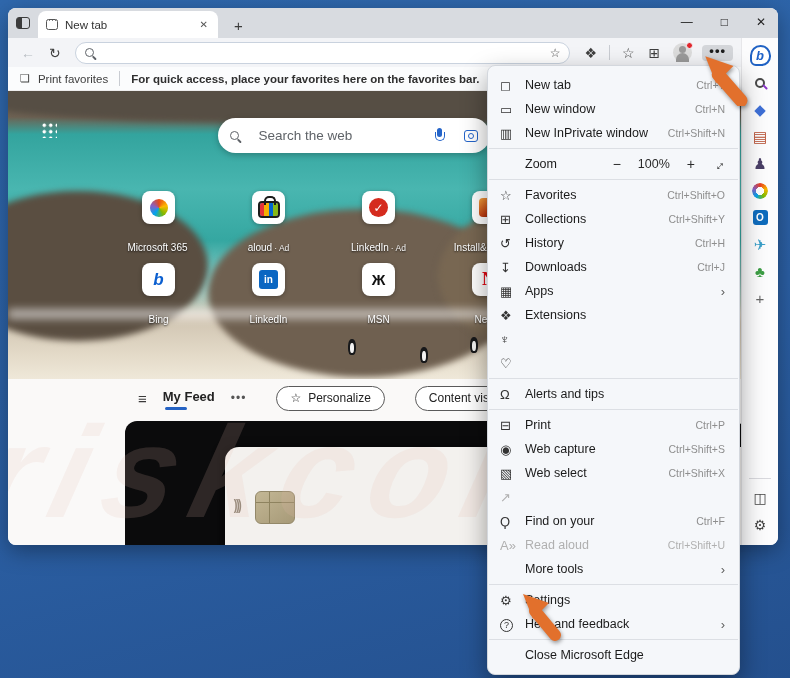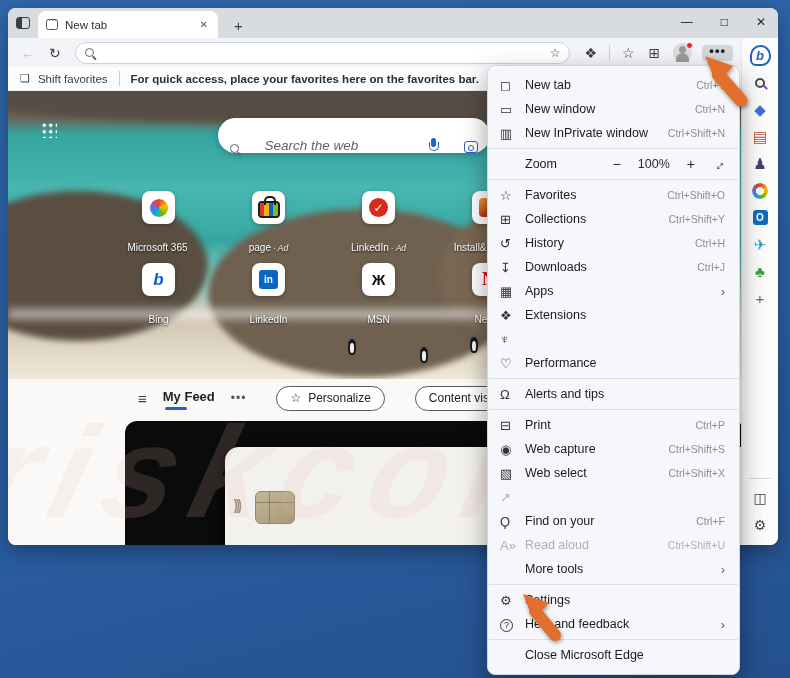--- a/index.html
+++ b/index.html
@@ -68,33 +68,33 @@
   .r1{left:-60px;top:100px;width:260px;height:150px;background:#5a4e41;}
   .r2{left:200px;top:118px;width:310px;height:168px;background:#6f6050;}
   .r3{left:430px;top:100px;width:300px;height:170px;background:#786752;}
   .r4{left:-20px;right:-20px;top:-14px;height:46px;background:#564e44;border-radius:0 0 40% 40%;}
   .foam{position:absolute;left:0;right:0;top:218px;height:10px;background:rgba(255,255,255,.55);filter:blur(4px);}
   .penguin{position:absolute;width:8px;height:16px;background:#17181a;border-radius:45% 45% 40% 40%;}
   .penguin::after{content:"";position:absolute;left:2px;top:4px;width:4px;height:10px;background:#f2f2f2;border-radius:45%;}
   .waffle{position:absolute;left:32px;top:30px;width:17px;height:17px;
     background-image:radial-gradient(#fff 1.6px,transparent 2.1px);background-size:6.5px 6.5px;background-position:1px 1px;}
   .searchrow{position:absolute;left:0;right:0;top:27px;display:flex;justify-content:center;transform:translateX(-21px);}
-  .searchpill{width:272px;height:35px;background:#fff;border-radius:18px;display:flex;align-items:flex-end;padding:0 12px;gap:26px;box-shadow:0 2px 6px rgba(0,0,0,.25);font-style:italic;}
+  .searchpill{width:272px;height:35px;background:#fff;border-radius:18px;display:flex;align-items:center;padding:0 12px;gap:20px;box-shadow:0 2px 6px rgba(0,0,0,.25);}
   .searchpill .ph{flex:1;font-size:13.5px;color:#5f6368;}
   .micw{width:9px;height:15px;position:relative;}
   .micw::before{content:"";position:absolute;left:2.5px;top:0;width:5px;height:9px;background:#2464c9;border-radius:3px;}
   .micw::after{content:"";position:absolute;left:0;top:4px;width:8px;height:8px;border:1.4px solid #2464c9;border-top:none;border-radius:0 0 7px 7px;}
   .camw{width:14px;height:12px;border:1.5px solid #2464c9;border-radius:3px;position:relative;}
   .camw::after{content:"";position:absolute;left:3.5px;top:2.5px;width:4px;height:4px;border:1.4px solid #2464c9;border-radius:50%;}
   .tiles{position:absolute;left:0;right:0;display:flex;justify-content:center;gap:50px;transform:translateX(-51px);}
   .row1{top:100px;} .row2{top:172px;}
   .tile{width:60px;display:flex;flex-direction:column;align-items:center;}
   .tile-card{width:33px;height:33px;background:#fff;border-radius:8px;box-shadow:0 1px 4px rgba(0,0,0,.3);display:flex;align-items:center;justify-content:center;}
   .tile-label{margin-top:18px;font-size:10px;color:#fff;text-shadow:0 1px 2px rgba(0,0,0,.8);white-space:nowrap;}
-  .tile-label .ad{font-size:8.5px;opacity:.95;margin-left:2px;font-style:italic;}
+  .tile-label .ad{font-size:8.5px;opacity:.95;margin-left:2px;}
   .tg-m365{width:18px;height:18px;border-radius:50%;background:conic-gradient(#e64a19,#ffb900,#7fba00,#00a4ef,#8661c5,#e64a19);}
   .tg-ebay{width:18px;height:13px;margin-top:4px;border-radius:2px;position:relative;background:linear-gradient(90deg,#e53238 0 25%,#f5af02 25% 50%,#0064d2 50% 75%,#86b817 75%);outline:2px solid #1b1b1b;}
   .tg-ebay::before{content:"";position:absolute;left:4px;top:-7px;width:8px;height:7px;border:2px solid #1b1b1b;border-bottom:none;border-radius:5px 5px 0 0;}
   .tg-tt{width:19px;height:19px;border-radius:50%;background:#d52b1e;color:#fff;font-size:12px;font-weight:bold;display:flex;align-items:center;justify-content:center;}
   .tg-ip{width:19px;height:19px;border-radius:4px;background:linear-gradient(140deg,#f7a43c,#c23d12 60%,#5d1c06);}
   .tg-bing{color:#0b5fd0;font-weight:bold;font-style:italic;font-size:17px;}
   .tg-li{width:19px;height:19px;border-radius:3px;background:#0a66c2;color:#fff;font-size:10px;font-weight:bold;display:flex;align-items:center;justify-content:center;}
   .tg-msn{color:#111;font-weight:bold;font-size:15px;}
   .tg-nflx{color:#e50914;font-family:"Liberation Serif",serif;font-weight:bold;font-size:18px;}
 
@@ -173,21 +173,21 @@
         <span class="tbtn">☆</span>
         <span class="tbtn">⊞</span>
         <span class="avatar">
             <span class="dot"></span>
           </span>
         <span class="more-btn">•••</span>
       </div>
 
       <div class="favbar">
         <span class="fav-ic">❏</span>
-        <span>Shift favorites</span>
+        <span>Print favorites</span>
         <span class="tsep"></span>
         <span class="msg">For quick access, place your favorites here on the favorites bar.</span>
         <a href="#">Manage favorites now</a>
       </div>
 
       <div class="hero">
         <div class="rock r4"></div>
         <div class="rock r1"></div>
         <div class="rock r2"></div>
         <div class="rock r3"></div>
@@ -210,21 +210,21 @@
           <div class="tile">
             <div class="tile-card">
                 <span class="tg-m365"></span>
               </div>
             <div class="tile-label"><span>Microsoft 365</span><span class="ad"></span></div>
           </div>
           <div class="tile">
             <div class="tile-card">
                 <span class="tg-ebay"></span>
               </div>
-            <div class="tile-label"><span>page</span><span class="ad">· Ad</span></div>
+            <div class="tile-label"><span>aloud</span><span class="ad">· Ad</span></div>
           </div>
           <div class="tile">
             <div class="tile-card">
                 <span class="tg-tt">✓</span>
               </div>
             <div class="tile-label"><span>LinkedIn</span><span class="ad">· Ad</span></div>
           </div>
           <div class="tile">
             <div class="tile-card">
                 <span class="tg-ip"></span>
@@ -367,21 +367,20 @@
   </div>
   <div class="mi">
     <span class="mi-ic">❖</span>
     <span class="mi-label">Extensions</span>
   </div>
   <div class="mi">
     <span class="mi-ic">♆</span>
   </div>
   <div class="mi">
     <span class="mi-ic">♡</span>
-    <span class="mi-label">Performance</span>
   </div>
   <div class="msep"></div>
   <div class="mi">
     <span class="mi-ic">Ω</span>
     <span class="mi-label">Alerts and tips</span>
   </div>
   <div class="msep"></div>
   <div class="mi">
     <span class="mi-ic">⊟</span>
     <span class="mi-label">Print</span>

